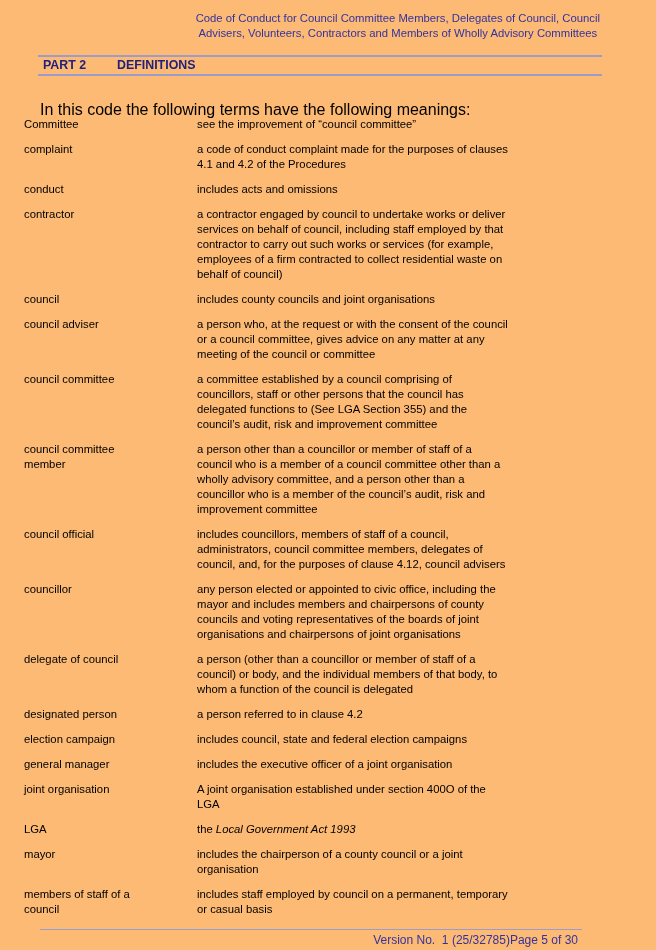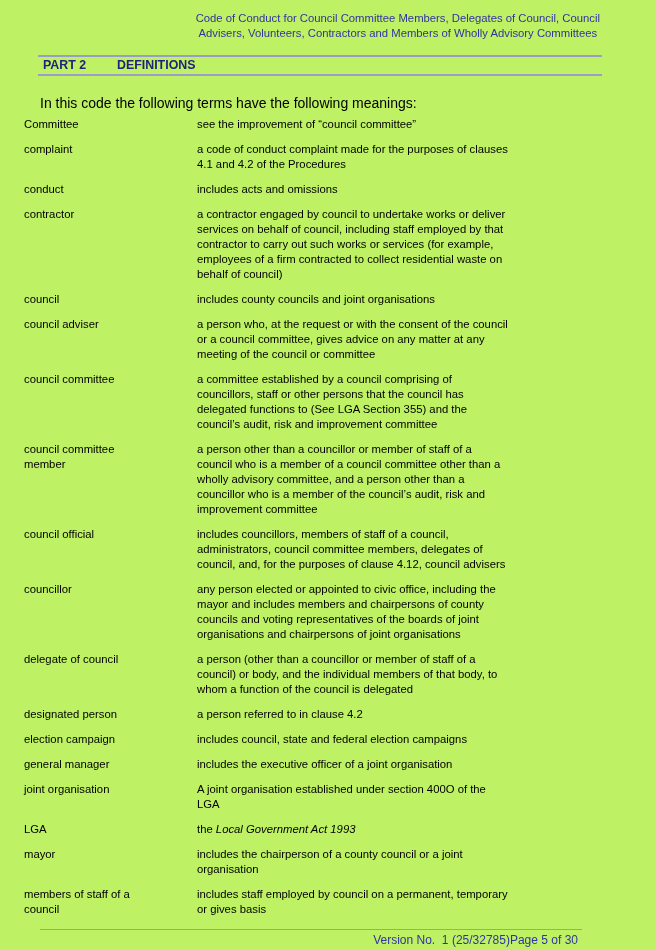--- a/index.html
+++ b/index.html
@@ -1,21 +1,21 @@
 <!DOCTYPE html>
 <html><head>
 <meta charset="utf-8">
 <style>
   * { margin: 0; padding: 0; box-sizing: border-box; }
   html, body { background: #e8e8e8; }
   .page {
     position: relative;
     width: 656px;
     height: 950px;
-    background: #bef264;
+    background: #fdba74;
     font-family: "Liberation Sans", sans-serif;
     color: #000000;
     overflow: hidden;
     margin: 0 auto;
   }
   .doc-header {
     position: absolute;
     top: 11px;
     right: 56px;
     text-align: center;
@@ -42,22 +42,22 @@
     font-size: 12.4px;
     line-height: 14px;
   }
   .part-heading .part-label {
     display: inline-block;
     width: 74px;
   }
   .intro {
     position: absolute;
     left: 40px;
-    top: 96px;
-    font-size: 14px;
+    top: 102px;
+    font-size: 16px;
     line-height: 15px;
   }
   .definitions {
     position: absolute;
     left: 24px;
     top: 117px;
     width: 545px;
     display: grid;
     grid-template-columns: 173px 368px;
     row-gap: 10px;
@@ -183,21 +183,21 @@
   <div class="def-term">LGA</div>
   <div class="def-text"><span>the </span><span class="italic">Local Government Act 1993</span></div>
 
   <div class="def-term">mayor</div>
   <div class="def-text"><span>includes the chairperson of a county council or a joint
 organisation</span></div>
 
   <div class="def-term">members of staff of a
 council</div>
   <div class="def-text"><span>includes staff employed by council on a permanent, temporary
-or gives basis</span></div>
+or casual basis</span></div>
 </div>
 
   <div class="footer-rule"></div>
 
   <div class="footer">
     <span>Version No.  1 (25/32785)</span>
     <span>Page 5 of 30</span>
   </div>
 
 </div>

